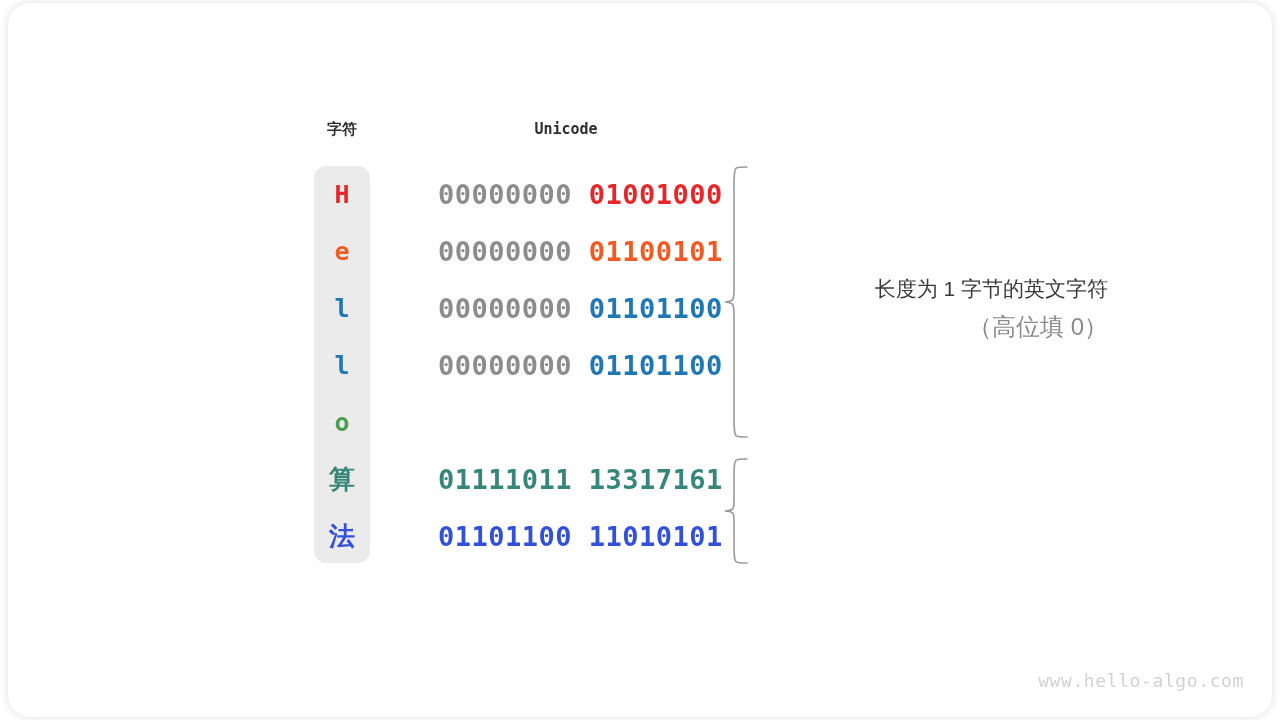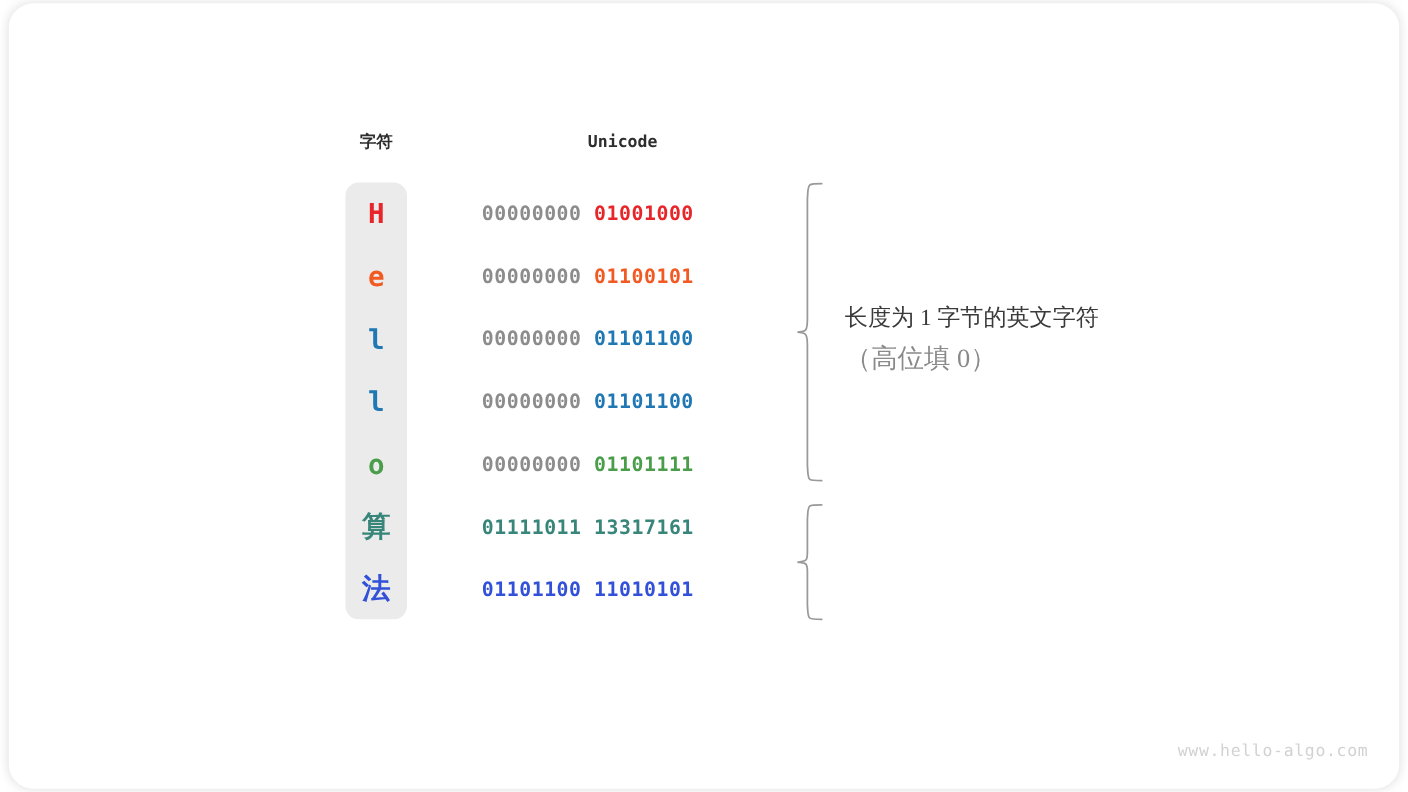--- a/index.html
+++ b/index.html
@@ -94,43 +94,43 @@
     font-size: 26px;
   }
   .row-bits {
     position: absolute;
     left: 430px;
     top: 0;
     height: 57px;
     line-height: 57px;
     font-family: "DejaVu Sans Mono", "Liberation Mono", monospace;
     font-weight: bold;
-    font-size: 18px;
+    font-size: 27px;
     letter-spacing: 0.5px;
     white-space: pre;
   }
   .bits-hi {
     
   }
   .bits-lo {
     
   }
 
   
   .brace {
     position: absolute;
   }
 
   
   .annotation {
     position: absolute;
-    font-family: Liberation Serif, serif;
+    font-family: Liberation Sans, sans-serif;
     font-size: 21px;
     color: #3a3a3a;
-    text-align: left;
+    text-align: right;
     white-space: nowrap;
     line-height: 1.7;
   }
   .annotation .sub {
     display: block;
     color: #8a8a8a;
     font-size: 24px;
   }
   #annotation-1 {
     left: 760px;
@@ -142,21 +142,21 @@
     top: 487px;
     width: 340px;
   }
 
   
   #watermark {
     position: absolute;
     right: 44px;
     bottom: 32px;
     font-family: "DejaVu Sans Mono", "Liberation Mono", monospace;
-    font-size: 15px;
+    font-size: 18px;
     color: #d2d2d2;
     letter-spacing: 0.6px;
     white-space: nowrap;
   }
 </style>
 </head>
 <body>
 
 <div id="card">
   <div id="stage">
@@ -178,21 +178,20 @@
         <div class="row" style="top: 277px;">
           <div class="row-char" style="color: rgb(31, 119, 180);">l</div>
           <div class="row-bits"><span class="bits-hi" style="color: rgb(140, 140, 140);">00000000</span> <span class="bits-lo" style="color: rgb(31, 119, 180);">01101100</span></div>
         </div>
         <div class="row" style="top: 334px;">
           <div class="row-char" style="color: rgb(31, 119, 180);">l</div>
           <div class="row-bits"><span class="bits-hi" style="color: rgb(140, 140, 140);">00000000</span> <span class="bits-lo" style="color: rgb(31, 119, 180);">01101100</span></div>
         </div>
         <div class="row" style="top: 391px;">
           <div class="row-char" style="color: rgb(74, 158, 74);">o</div>
-          <div class="row-bits"><span class="bits-hi" style="color: rgb(140, 140, 140);">00000000</span> <span class="bits-lo" style="color: rgb(74, 158, 74);">01101111</span></div>
         </div>
         <div class="row" style="top: 448px;">
           <div class="row-char cjk" style="color: rgb(56, 134, 122);">算</div>
           <div class="row-bits"><span class="bits-hi" style="color: rgb(56, 134, 122);">01111011</span> <span class="bits-lo" style="color: rgb(56, 134, 122);">13317161</span></div>
         </div>
         <div class="row" style="top: 505px;">
           <div class="row-char cjk" style="color: rgb(51, 81, 216);">法</div>
           <div class="row-bits"><span class="bits-hi" style="color: rgb(51, 81, 216);">01101100</span> <span class="bits-lo" style="color: rgb(51, 81, 216);">11010101</span></div>
         </div>
       </div>

